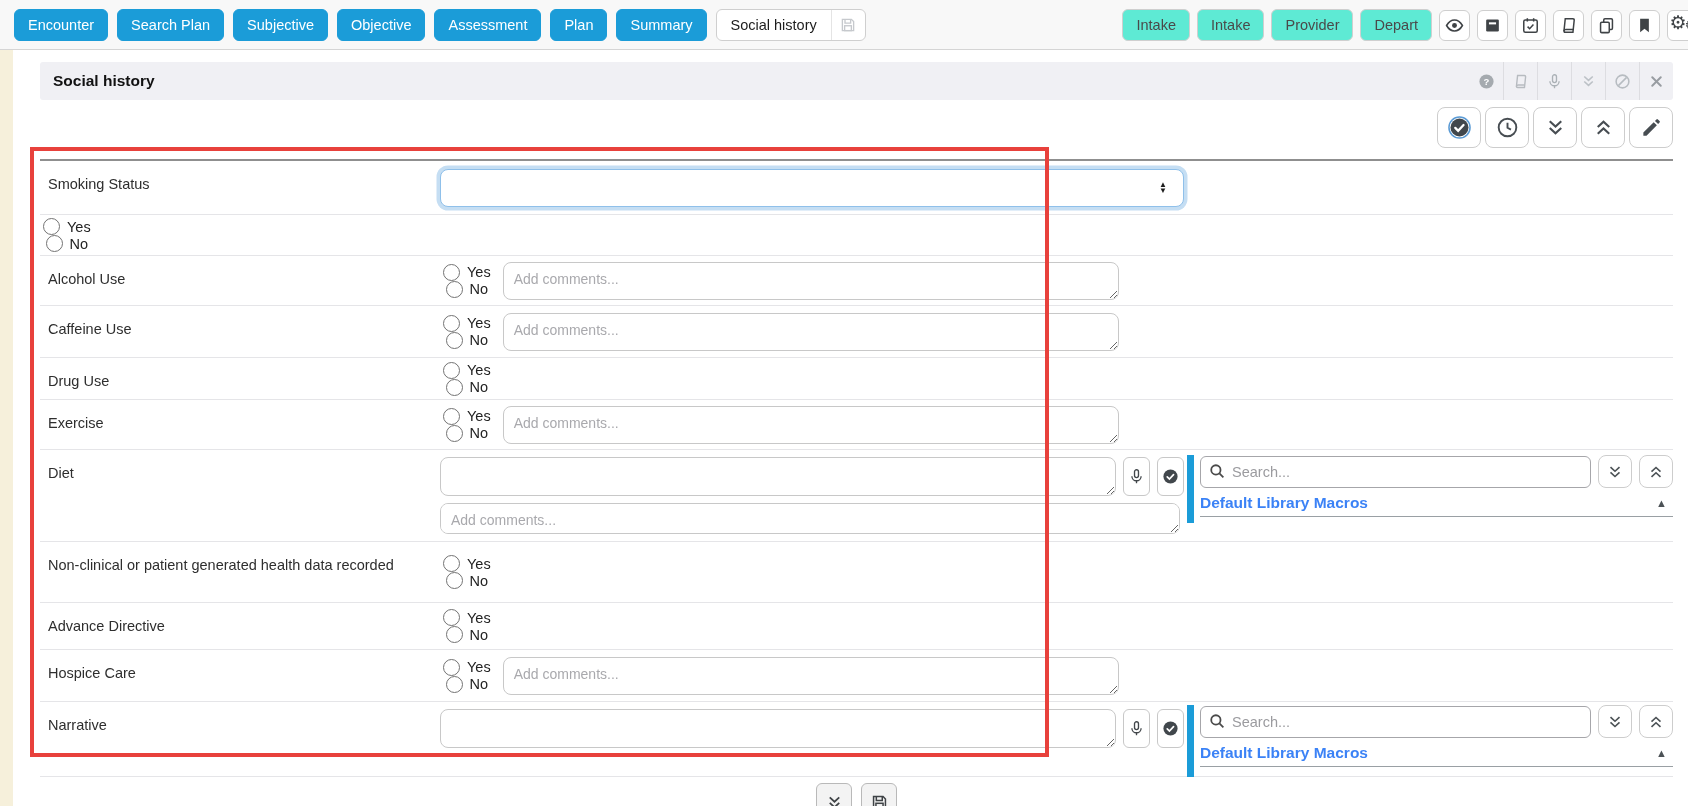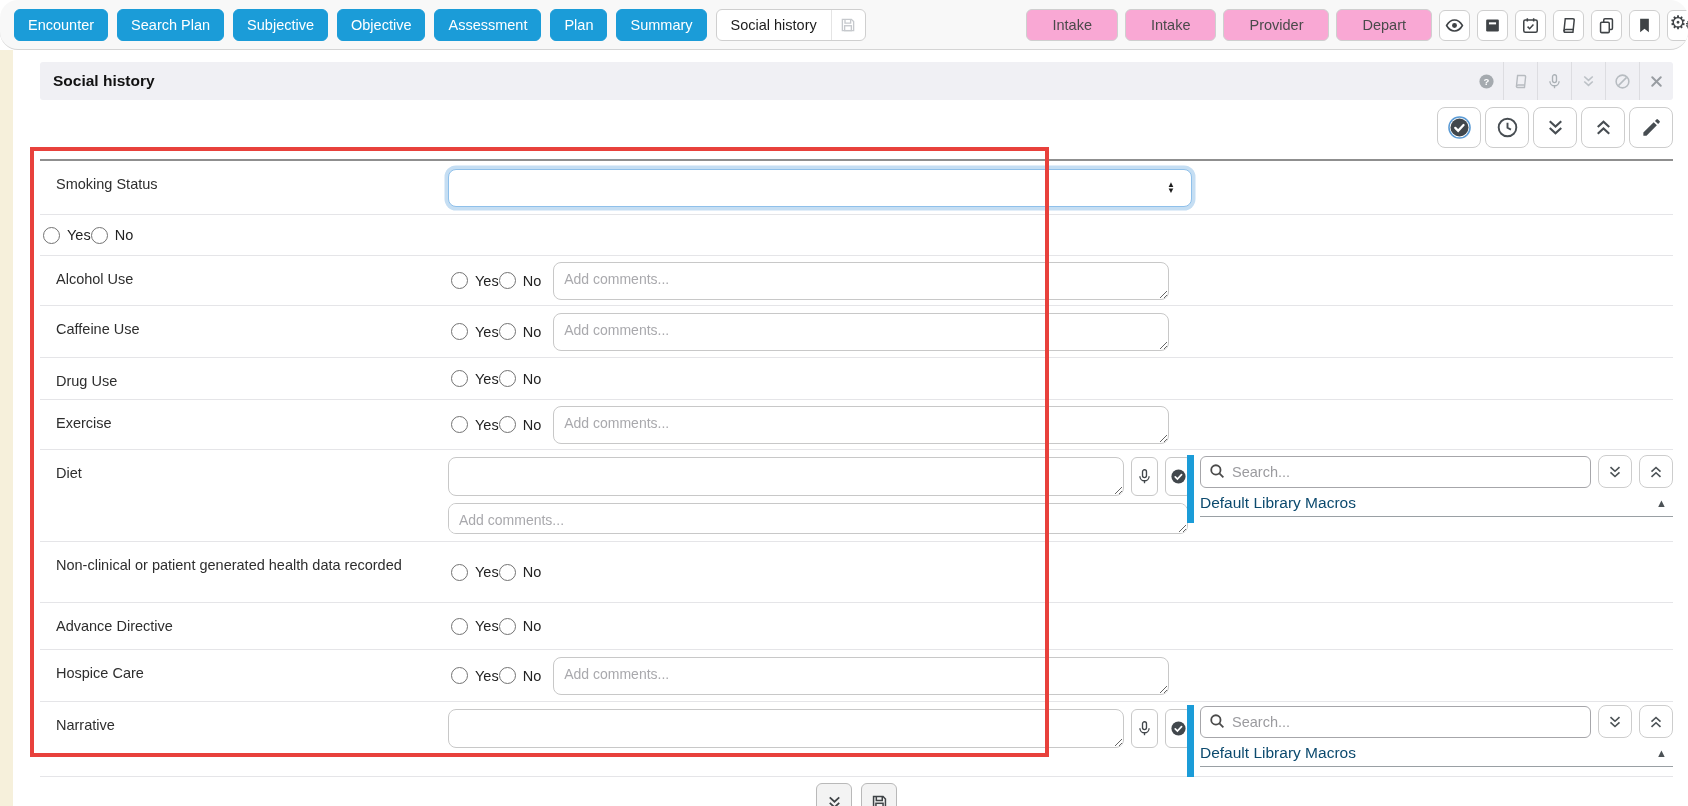--- a/index.html
+++ b/index.html
@@ -2,30 +2,30 @@
 <html><head>
 <meta charset="utf-8">
 <style>
   * { margin:0; padding:0; box-sizing:border-box; }
   html,body { width:1688px; height:806px; overflow:hidden; background:#fff;
               font-family:"Liberation Sans", sans-serif; }
   .stage { position:relative; width:1688px; height:806px; overflow:hidden; background:#fff; }
 
   
   .topbar { position:absolute; left:0; top:0; width:1688px; height:50px;
-            background:#f8f8f8; border-bottom:1px solid #d5d5d5; overflow:hidden;border-radius:18px; }
+            background:#f8f8f8; border-bottom:1px solid #d5d5d5; overflow:hidden; }
   .topbar-left { position:absolute; left:14px; top:9px; display:flex; gap:9px; align-items:flex-start; }
   .btn-blue { height:32px; padding:0 13px; background:#1b9cd8; color:#fff; border:1px solid #1b9cd8;
               border-radius:6px; font-size:14.5px; display:flex; align-items:center; cursor:pointer; white-space:nowrap; }
   .tab-active-group { height:32px; display:flex; align-items:stretch; background:#fff;
                       border:1px solid #cfcfcf; border-radius:6px; overflow:hidden; }
   .tab-active-label { padding:0 14px; display:flex; align-items:center; font-size:14.5px; color:#1c1c1c; }
   .tab-save { width:34px; display:flex; align-items:center; justify-content:center; border-left:1px solid #e4e4e4; color:#c6c9cd; }
   .topbar-right { position:absolute; right:-10px; top:9px; display:flex; gap:7px; align-items:center; }
-  .btn-white { height:32px; padding:0 25px; background:#f9a8d4; color:#4a4a4a; border:1px solid #cfcfcf;
+  .btn-white { height:32px; padding:0 13px; background:#5eead4; color:#4a4a4a; border:1px solid #cfcfcf;
                border-radius:6px; font-size:14.5px; display:flex; align-items:center; white-space:nowrap; }
   .icon-btn { width:31px; height:31px; background:#fff; border:1px solid #cfcfcf; border-radius:6px;
               display:flex; align-items:center; justify-content:center; color:#3f4346; }
   .icon-btn svg { width:19px; height:19px; }
   .gears { position:relative; width:22px; height:20px; color:#3f4346; }
   .gears .g1 { position:absolute; left:-2px; top:-4px; font-size:19px; }
   .gears .g2 { position:absolute; right:-2px; top:3px; font-size:12px; }
 
   
   .page-edge { position:absolute; left:0; top:50px; width:13px; height:756px; background:#f6f0db; }
@@ -41,23 +41,23 @@
 
   
   .action-row { position:absolute; top:107px; left:40px; width:1633px; display:flex; justify-content:flex-end; gap:4px; }
   .act-btn { width:44px; height:41px; background:#fff; border:1px solid #cdcdcd; border-radius:8px;
              display:flex; align-items:center; justify-content:center; color:#474d52; }
   .act-btn svg { width:23px; height:23px; }
 
   
   .form { position:absolute; left:40px; top:159px; width:1633px; border-top:2px solid #8f8f8f; }
   .frow { display:flex; border-bottom:1px solid #e5e5e8; }
-  .flabel { flex:0 0 400px; padding:12px 10px 0 8px; font-size:14.5px; color:#2e2e2e; line-height:1.55;margin-left:8px; }
+  .flabel { flex:0 0 400px; padding:12px 10px 0 8px; font-size:14.5px; color:#2e2e2e; line-height:1.55; }
   .fctrl { flex:1; display:flex; align-items:center; }
-  .radio-group { display:flex; align-items:center; padding-left:3px; }
+  .radio-group { display:flex; align-items:center; padding-left:3px;flex-direction:column; }
   .radio-item { display:flex; align-items:center; gap:7px; }
   .radio-dot { width:17px; height:17px; border:1.6px solid #737373; border-radius:50%; background:#fff; }
   .radio-text { font-size:14.5px; color:#222; }
   textarea { font-family:"Liberation Sans", sans-serif; font-size:14px; color:#333;
              border:1px solid #c8c8c8; border-radius:8px; padding:8px 10px; outline:none; background:#fff; }
   textarea::placeholder { color:#a9a9ad; }
   .ta-comments { margin-left:12px; width:616px; height:38px; }
   .ta-wide { width:676px; height:39px; }
   .ta-full { width:740px; height:37px; }
   .select-box { position:relative; width:744px; height:38px; background:#fff;
@@ -86,21 +86,21 @@
   .search-input { width:100%; height:32px; border:1px solid #a6a6aa; border-radius:6px;
                   padding:0 8px 0 31px; font-size:14.5px; color:#333; outline:none;
                   font-family:"Liberation Sans", sans-serif; }
   .search-input::placeholder { color:#9b9b9f; }
   .search-mag { position:absolute; left:8px; top:6px; width:18px; height:18px; color:#4a4a4a; }
   .panel-chev-btn { width:34px; height:33px; margin-left:7px; background:#fff; border:1px solid #cdcdcd;
                     border-radius:8px; display:flex; align-items:center; justify-content:center; color:#4c5256; }
   .panel-chev-btn svg { width:18px; height:18px; }
   .macro-head-row { display:flex; align-items:center; margin-top:6px; padding-bottom:4px;
                     border-bottom:1px solid #9aa0a4; }
-  .macro-head { font-size:15.5px; font-weight:normal; color:#0c4a6e; }
+  .macro-head { font-size:15.5px; font-weight:bold; color:#3b82f6; }
   .macro-caret { margin-left:auto; margin-right:6px; font-size:11px; color:#4c5256; }
 
   
   .bottom-bar { position:absolute; left:40px; top:783px; width:1633px; display:flex;
                 justify-content:center; gap:9px; }
   .bot-btn { width:36px; height:34px; background:#f3f3f3; border:1px solid #b9b9b9; border-radius:6px;
              display:flex; align-items:center; justify-content:center; color:#3f4346; padding-top:4px; }
   .bot-btn svg { width:19px; height:19px; }
 
   

